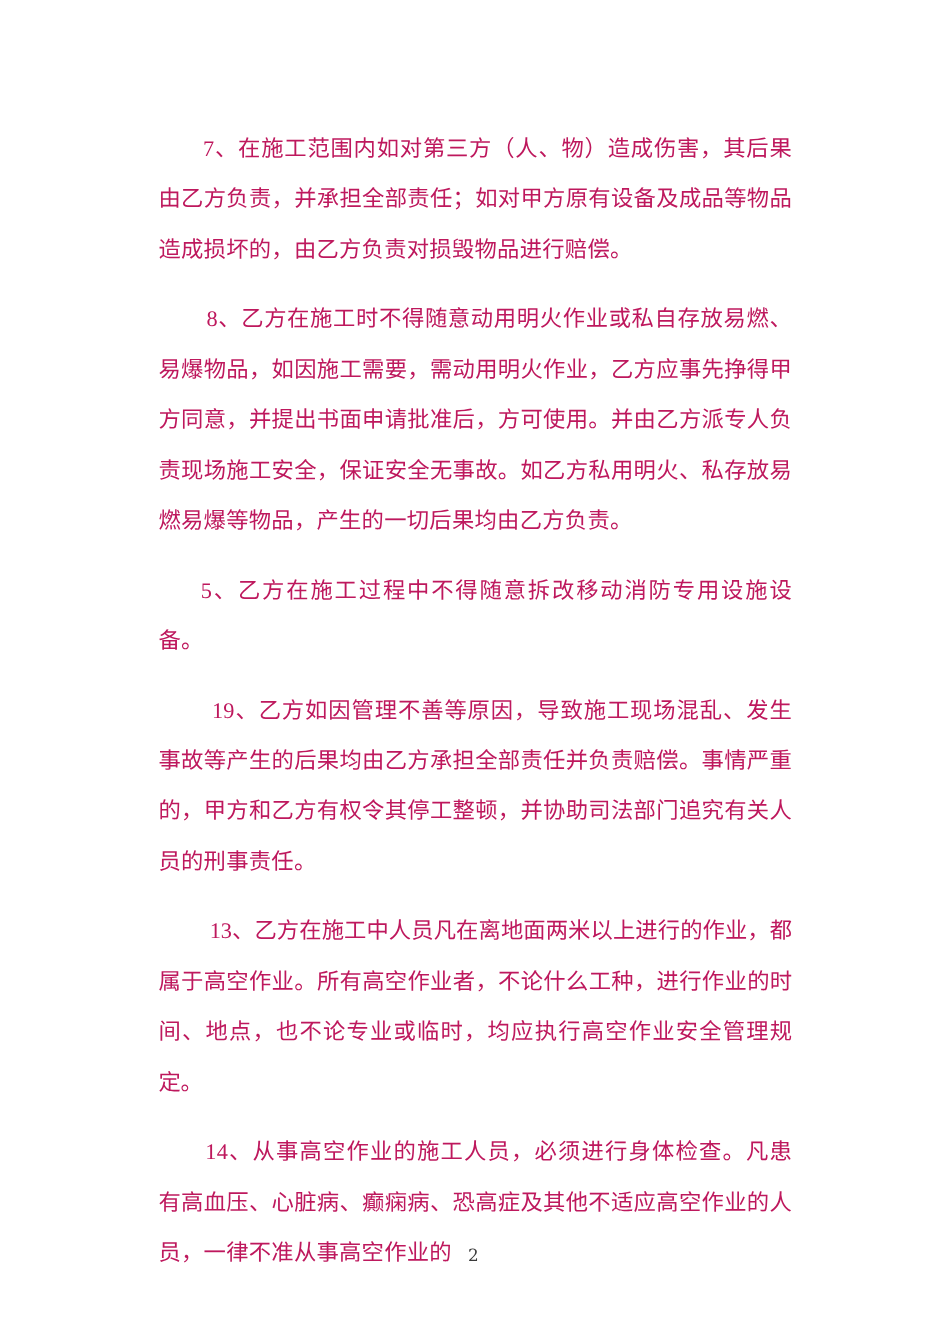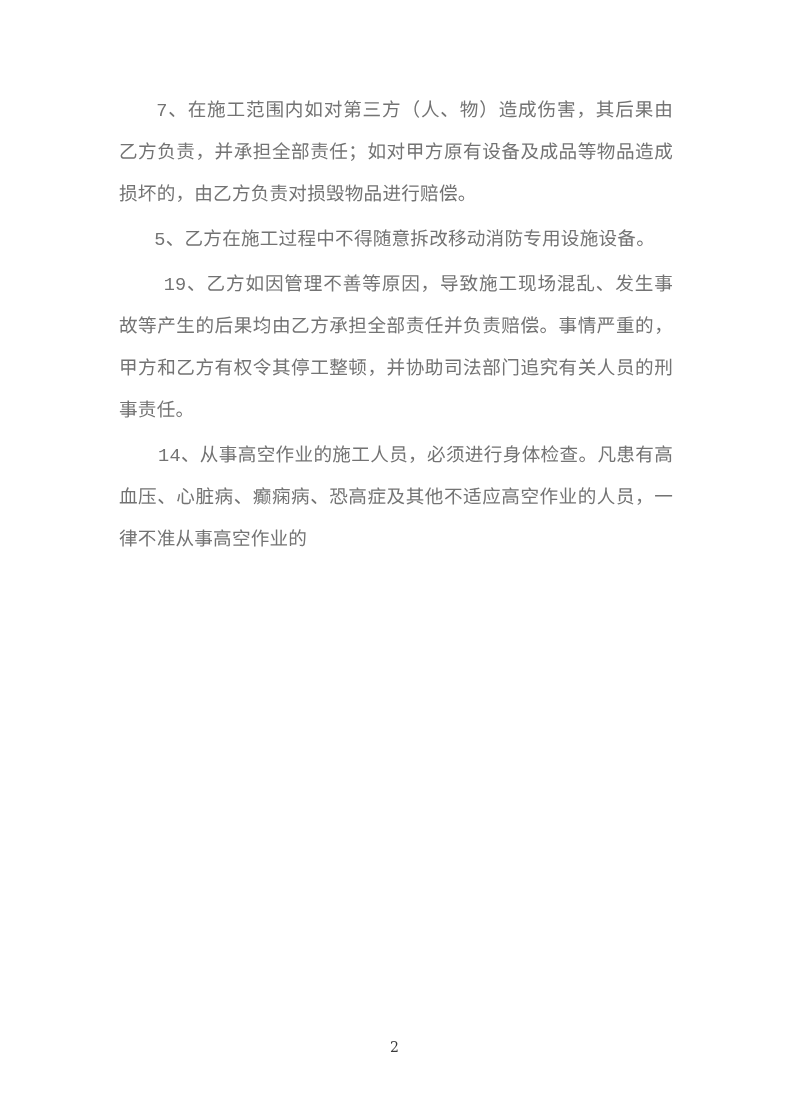--- a/index.html
+++ b/index.html
@@ -20,26 +20,26 @@
     overflow: hidden;
     box-sizing: border-box;
   }
   .content {
     position: absolute;
     left: 116px;
     top: 88px;
     width: 560px;
   }
   .para {
-    margin: 3px;
+    margin: 16px;
     padding: 0;
-    font-family: Liberation Mono, monospace;
+    font-family: Liberation Serif, serif;
     font-size: 18.6px;
     line-height: 42px;
-    color: #737373;
+    color: #be185d;
     text-align: justify;
     text-justify: inter-ideograph;
     text-indent: 2.05em;
     letter-spacing: 0.012em;
     word-break: break-all;
     -webkit-font-smoothing: antialiased;
   }
   
   .para.p7   { text-indent: 2.0em; }
   .para.p8   { text-indent: 2.15em; }
@@ -62,20 +62,22 @@
     line-height: 18px;
   }
 </style>
 </head>
 <body>
 
 <div class="page">
 
   <div class="content">
     <p class="para p7">7、在施工范围内如对第三方（人、物）造成伤害，其后果由乙方负责，并承担全部责任；如对甲方原有设备及成品等物品造成损坏的，由乙方负责对损毁物品进行赔偿。</p>
+    <p class="para p8">8、乙方在施工时不得随意动用明火作业或私自存放易燃、易爆物品，如因施工需要，需动用明火作业，乙方应事先挣得甲方同意，并提出书面申请批准后，方可使用。并由乙方派专人负责现场施工安全，保证安全无事故。如乙方私用明火、私存放易燃易爆等物品，产生的一切后果均由乙方负责。</p>
     <p class="para p11">5、乙方在施工过程中不得随意拆改移动消防专用设施设备。</p>
     <p class="para p12">19、乙方如因管理不善等原因，导致施工现场混乱、发生事故等产生的后果均由乙方承担全部责任并负责赔偿。事情严重的，甲方和乙方有权令其停工整顿，并协助司法部门追究有关人员的刑事责任。</p>
+    <p class="para p13">13、乙方在施工中人员凡在离地面两米以上进行的作业，都属于高空作业。所有高空作业者，不论什么工种，进行作业的时间、地点，也不论专业或临时，均应执行高空作业安全管理规定。</p>
     <p class="para p14">14、从事高空作业的施工人员，必须进行身体检查。凡患有高血压、心脏病、癫痫病、恐高症及其他不适应高空作业的人员，一律不准从事高空作业的</p>
   </div>
 
   <div class="page-number">2</div>
 
 </div>
 
 </body></html>

